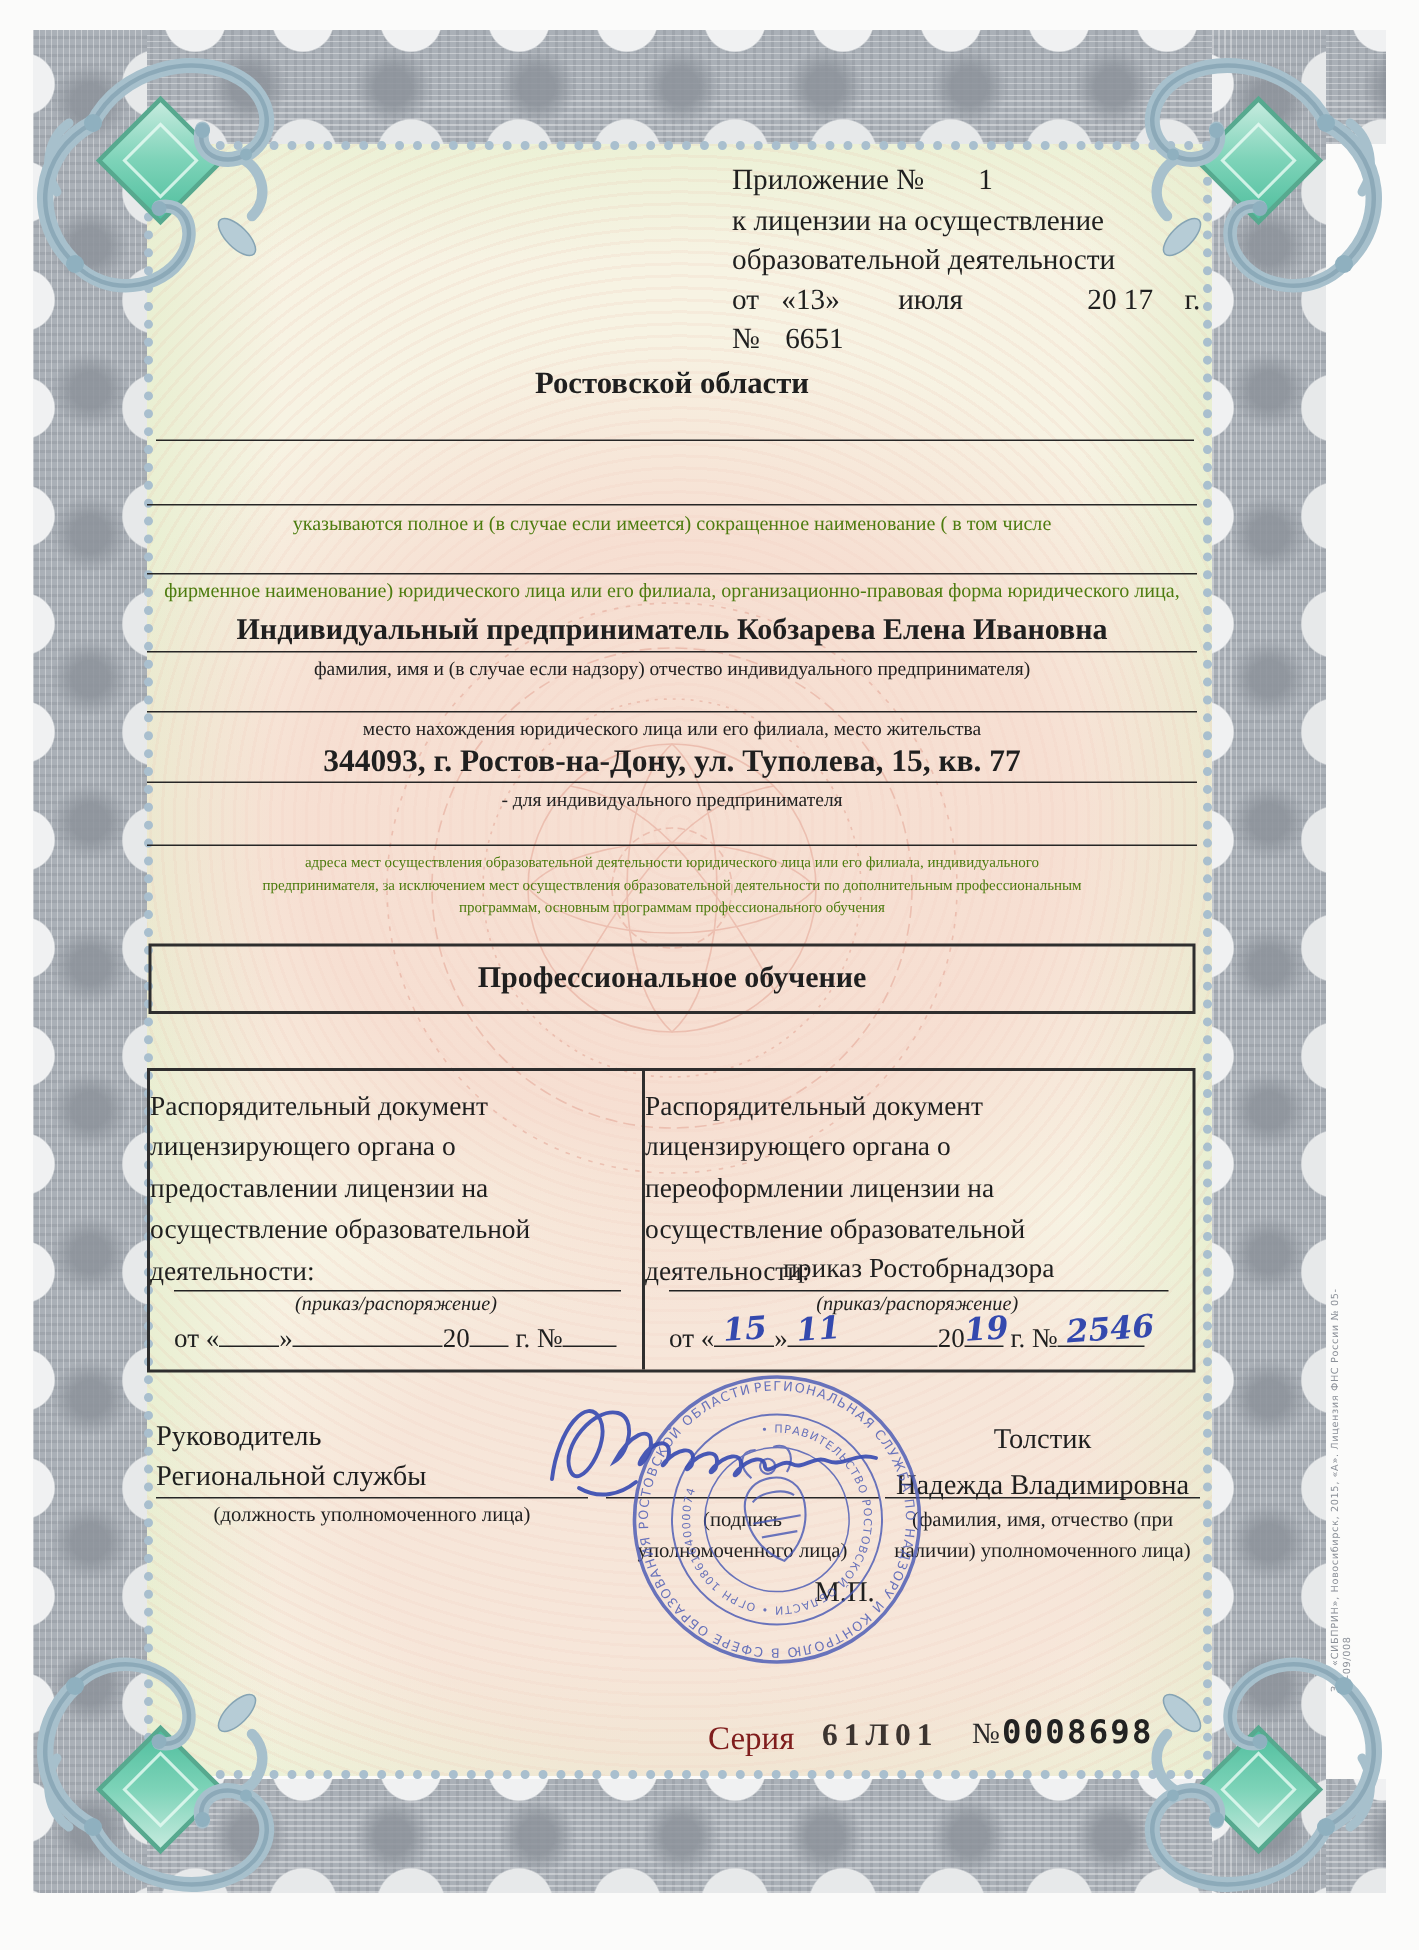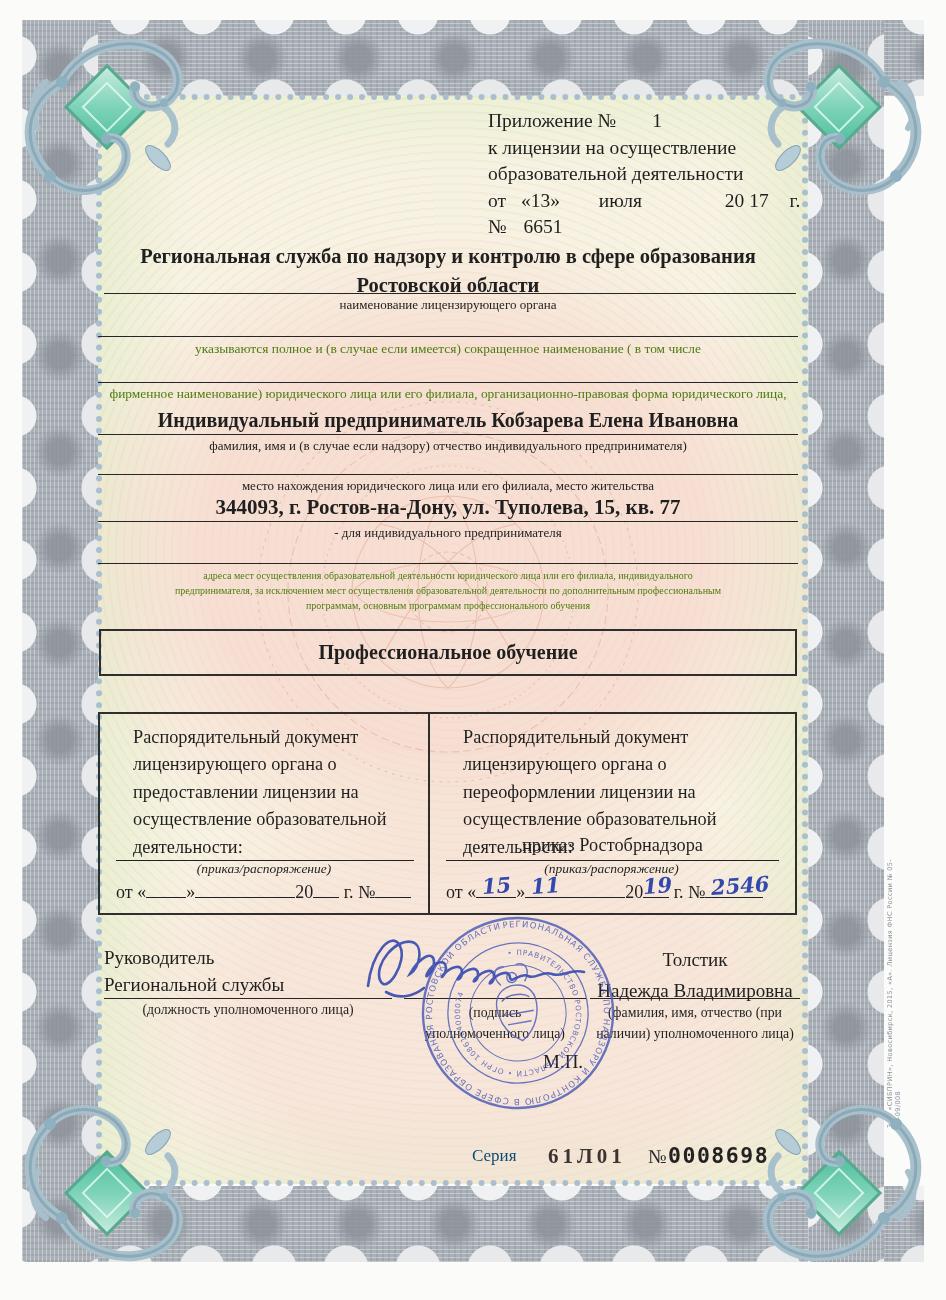--- a/index.html
+++ b/index.html
@@ -43,21 +43,21 @@
   .cap{font-size:13px;color:#222;}
   .note{font-size:13.4px;color:#4d7c0f;}
   .pre{white-space:pre-line;}
   .bold{font-weight:bold;}
   .blank{display:inline-block;border-bottom:1.4px solid #222;height:15px;vertical-align:baseline;position:relative;}
   .hand{font-style:italic;font-weight:bold;color:#3449ae;font-size:21px;
         font-family:"DejaVu Serif",serif;position:absolute;top:-10px;left:6px;transform:rotate(-4deg);white-space:nowrap;}
   .obox{position:absolute;left:99px;top:629px;width:694px;height:43px;border:2px solid #2e2e2e;z-index:6;
         display:flex;align-items:center;justify-content:center;font-weight:bold;font-size:20px;}
   .otable{position:absolute;left:98px;top:712px;width:695px;height:199px;border:2px solid #2e2e2e;z-index:6;display:flex;}
-  .ocell{position:relative;flex:0 0 auto;box-sizing:border-box;padding:10px 12px 0 33px;font-size:18.3px;line-height:27.4px;}
+  .ocell{position:relative;flex:0 0 auto;box-sizing:border-box;padding:10px 12px 0 0;font-size:18.3px;line-height:27.4px;}
   .ocell.left{width:330px;border-right:2px solid #2e2e2e;}
   .ocell.right{width:363px;}
   .order-line{position:absolute;left:16px;right:14px;bottom:52px;border-bottom:1.5px solid #222;z-index:2;}
   .order-value{position:absolute;left:16px;right:14px;bottom:54px;text-align:center;font-size:18.3px;}
   .order-cap{position:absolute;left:0;right:0;bottom:31px;text-align:center;font-size:13.5px;font-style:italic;}
   .date-row{position:absolute;left:16px;right:8px;bottom:7px;font-size:18px;white-space:nowrap;}
   .stamp{position:absolute;left:418px;top:913px;z-index:8;opacity:.82;transform:rotate(-10deg);}
   .sig{position:absolute;left:360px;top:920px;z-index:9;}
   .imprint{position:absolute;left:886px;top:1128px;transform:rotate(-90deg);transform-origin:0 0;
            font-family:"DejaVu Sans",sans-serif;font-size:6.5px;color:#8b9098;width:280px;z-index:2;letter-spacing:.4px;}
@@ -150,25 +150,23 @@
       <span style="margin-left:78px;">20 17</span>
       <span style="margin-left:16px;">г.</span>
     </div>
     <div>
       <span>№</span>
       <span style="margin-left:12px;text-align:center;">6651</span>
     </div>
   </div>
 
   <div class="txt ctr bold" style="left:98px;top:242px;width:700px;font-size:20.5px;line-height:29px;">
-    <div>Региональная служба по надзору и контролю в сфере образования</div>
     <div>Ростовской области</div>
   </div>
   <div class="rule" style="left:104px;top:293px;width:692px;"></div>
-  <div class="txt ctr cap" style="left:98px;top:297px;width:700px;">наименование лицензирующего органа</div>
 
   <div class="rule" style="left:98px;top:336px;width:700px;"></div>
   <div class="txt ctr note" style="left:98px;top:341px;width:700px;">указываются полное и (в случае если имеется) сокращенное наименование ( в том числе</div>
 
   <div class="rule" style="left:98px;top:382px;width:700px;"></div>
   <div class="txt ctr note" style="left:98px;top:386px;width:700px;">фирменное наименование) юридического лица или его филиала, организационно-правовая форма юридического лица,</div>
 
   <div class="txt ctr bold" style="left:98px;top:409px;width:700px;font-size:20px;">Индивидуальный предприниматель Кобзарева Елена Ивановна</div>
   <div class="rule" style="left:98px;top:434px;width:700px;"></div>
   <div class="txt ctr cap" style="left:98px;top:438px;width:700px;">фамилия, имя и (в случае если надзору) отчество индивидуального предпринимателя)</div>
@@ -260,20 +258,20 @@
     </g>
   </svg>
 
   <svg class="sig" width="240" height="88" viewBox="0 0 240 88">
     <g fill="none" stroke="#3a4db2" stroke-width="2.6" stroke-linecap="round" opacity=".92">
       <path d="M8,66 C12,32 32,10 40,26 C48,42 26,76 20,60 C14,44 36,18 52,22 C64,25 60,48 50,54 C60,36 74,30 74,42 C74,52 62,62 68,52 C74,42 86,38 86,48 C86,56 78,60 84,54 C92,46 102,44 102,52 C102,60 94,62 100,56 C108,48 118,46 118,54 C118,62 110,64 116,58 C124,50 134,48 134,56 C134,64 126,66 132,60 C140,52 150,50 150,58 C152,64 160,52 168,56 C176,60 182,50 192,54 C202,58 210,48 224,52"></path>
       <path d="M26,72 C40,80 54,76 64,68"></path>
     </g>
   </svg>
 
-  <div class="txt serial" style="left:472px;top:1146px;font-size:17px;color:#0c4a6e;">Серия</div>
+  <div class="txt serial" style="left:472px;top:1146px;font-size:22px;color:#7f1d1d;">Серия</div>
   <div class="txt serial bold" style="left:548px;top:1144px;font-size:21px;letter-spacing:4px;color:#3c3430;">61Л01</div>
   <div class="txt serial" style="left:648px;top:1146px;font-size:19.5px;color:#2a2a2a;">№</div>
   <div class="txt bold" style="left:668px;top:1143px;font-size:21.5px;letter-spacing:1.5px;color:#222;font-family:'DejaVu Sans Mono',monospace;">0008698</div>
 
   <div class="imprint">ЗАО «СИБПРИН», Новосибирск, 2015, «А». Лицензия ФНС России № 05-05-09/008</div>
 
 </div>
 
 </body></html>

